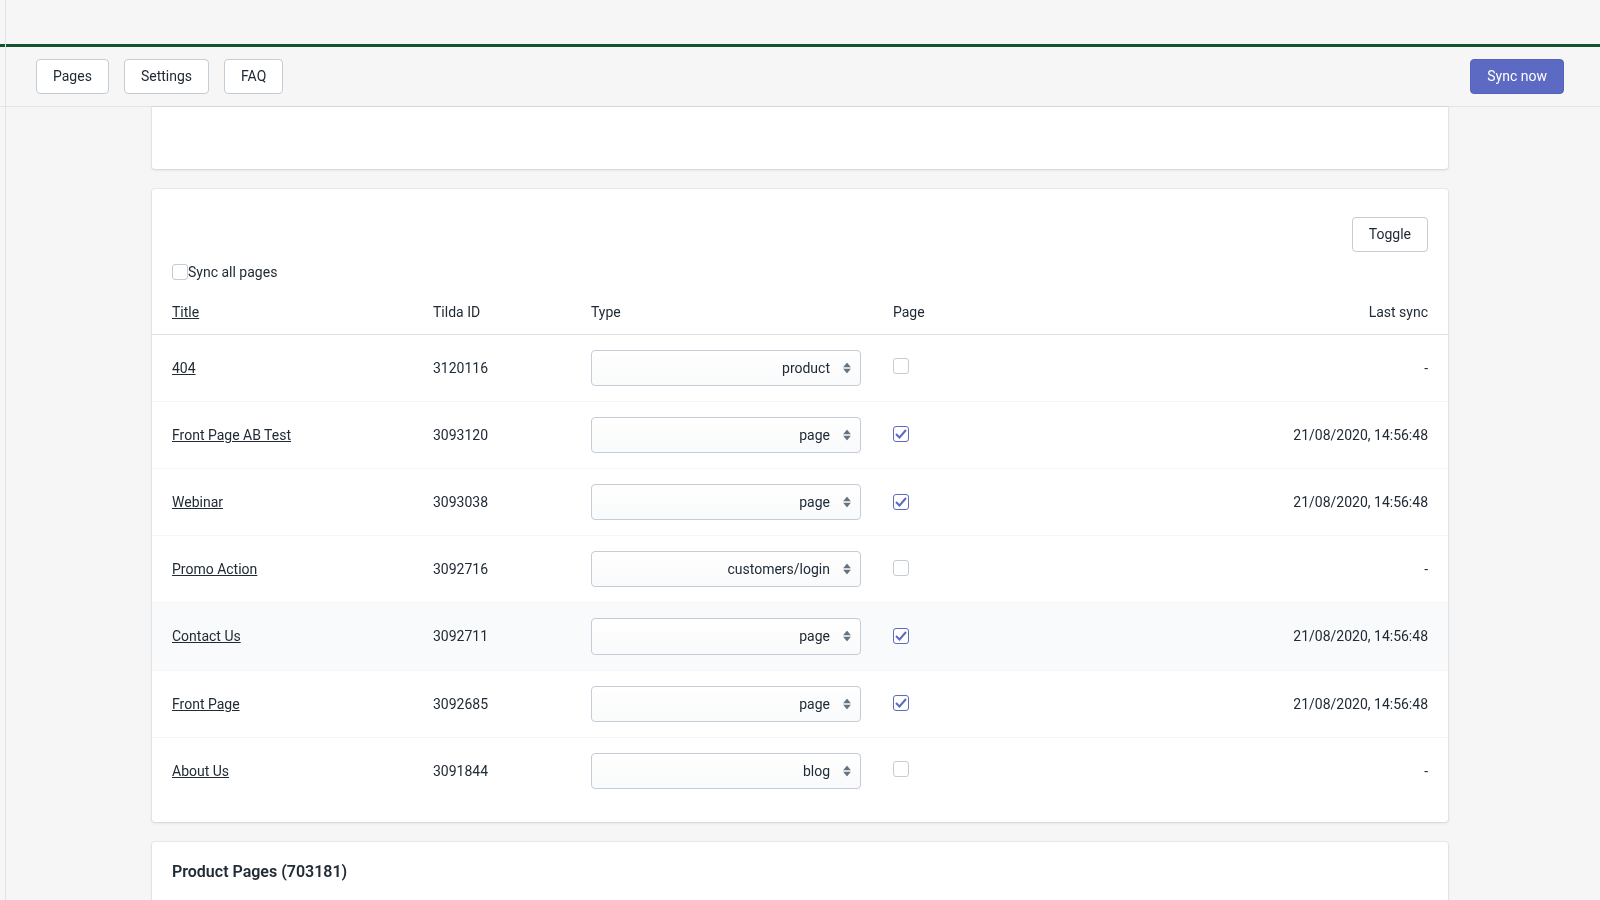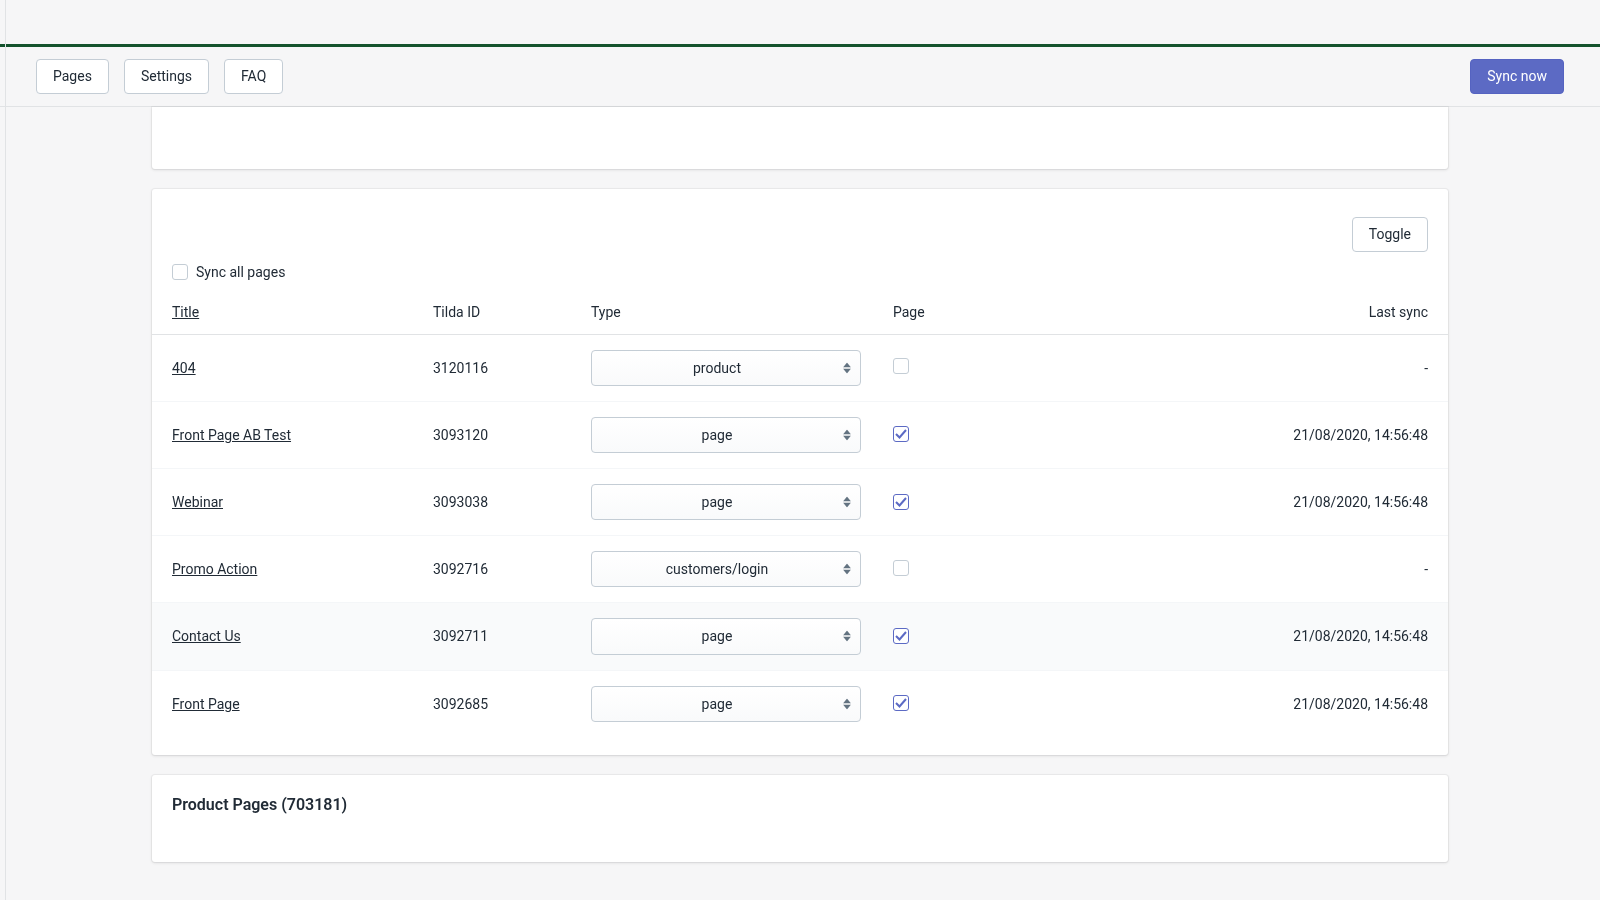--- a/index.html
+++ b/index.html
@@ -69,21 +69,20 @@
   color: #212b36;
 }
 .toggle-row {
   display: flex;
   justify-content: flex-end;
   padding: 28px 20px 0 20px;
 }
 .sync-all-row {
   display: flex;
   align-items: center;
-  gap: 8px;
   padding: 12px 20px 10px 20px;
 }
 .checkbox {
   width: 16px;
   height: 16px;
   border: 1px solid #c4cdd5;
   border-radius: 3px;
   background: #ffffff;
   cursor: pointer;
   display: inline-flex;
@@ -129,21 +128,21 @@
 }
 .select {
   width: 100%;
   padding: 8px 30px 8px 12px;
   border: 1px solid #c4cdd5;
   border-radius: 4px;
   background: linear-gradient(to bottom, #ffffff, #f9fafb);
   font-size: 14px;
   color: #212b36;
   cursor: pointer;
-  text-align: center;
+  text-align: right;
   font-family: inherit;
   line-height: 1.3;
 }
 .select-caret {
   position: absolute;
   right: 10px;
   top: 50%;
   transform: translateY(-50%);
   pointer-events: none;
   display: flex;
@@ -304,20 +303,36 @@
                     </svg>
                   </span></div>
               </td>
               <td class="col-sync"><span class="checkbox checked">
                   <svg viewBox="0 0 12 12">
                     <path d="M1 6 L4.5 9.5 L11 2" stroke="#5c6ac4" stroke-width="2" fill="none"></path>
                   </svg>
                 </span></td>
               <td class="col-last right">21/08/2020, 14:56:48</td>
             </tr>
+            <tr>
+              <td class="col-title">About Us</td>
+              <td class="col-tilda">3091844</td>
+              <td class="col-type">
+                <div class="select-wrap"><button class="select">blog</button><span class="select-caret">
+                    <svg viewBox="0 0 8 5">
+                      <path d="M0 5 L4 0 L8 5 Z" fill="#637381"></path>
+                    </svg>
+                    <svg viewBox="0 0 8 5">
+                      <path d="M0 0 L4 5 L8 0 Z" fill="#637381"></path>
+                    </svg>
+                  </span></div>
+              </td>
+              <td class="col-sync"><span class="checkbox"></span></td>
+              <td class="col-last right">-</td>
+            </tr>
           </tbody>
     </table>
     </div>
   </div>
 
   <div class="card">
     <div class="card-header">Product Pages (703181)</div>
     <div class="toggle-row" style="padding-bottom:20px;">
       
     </div>

